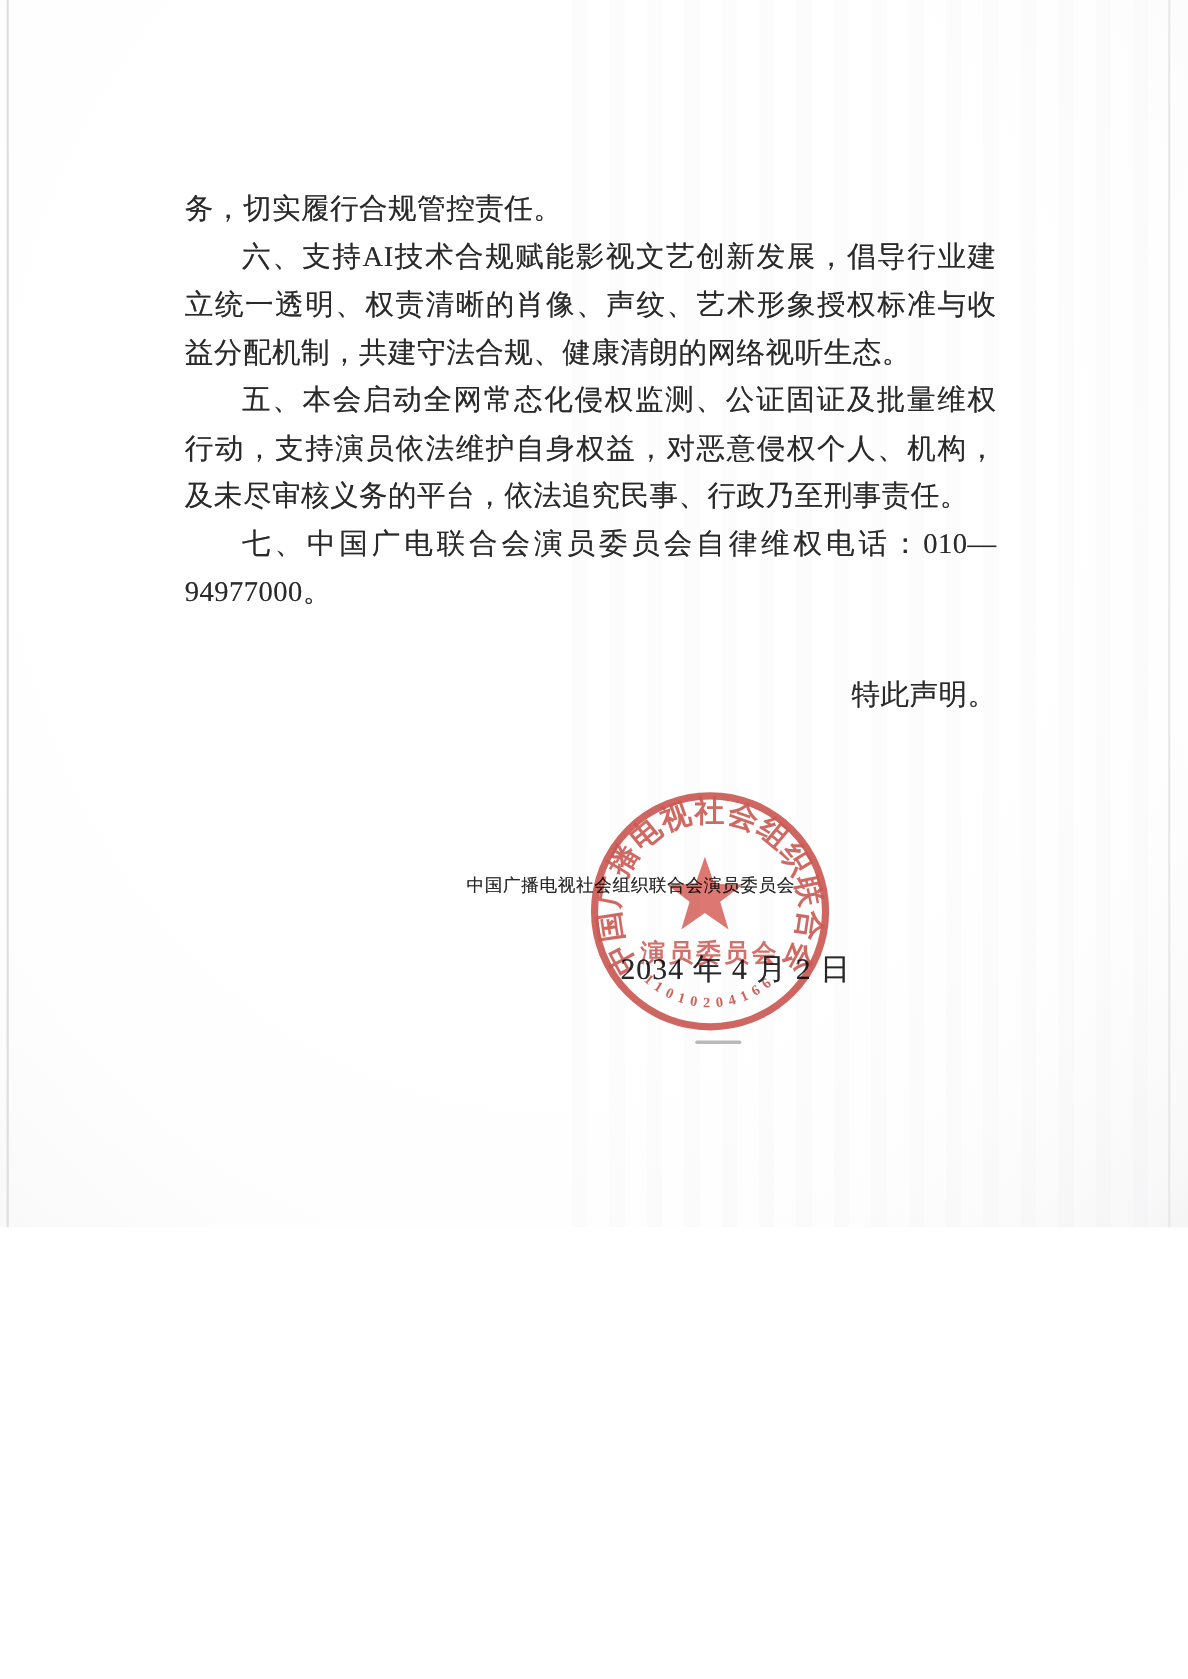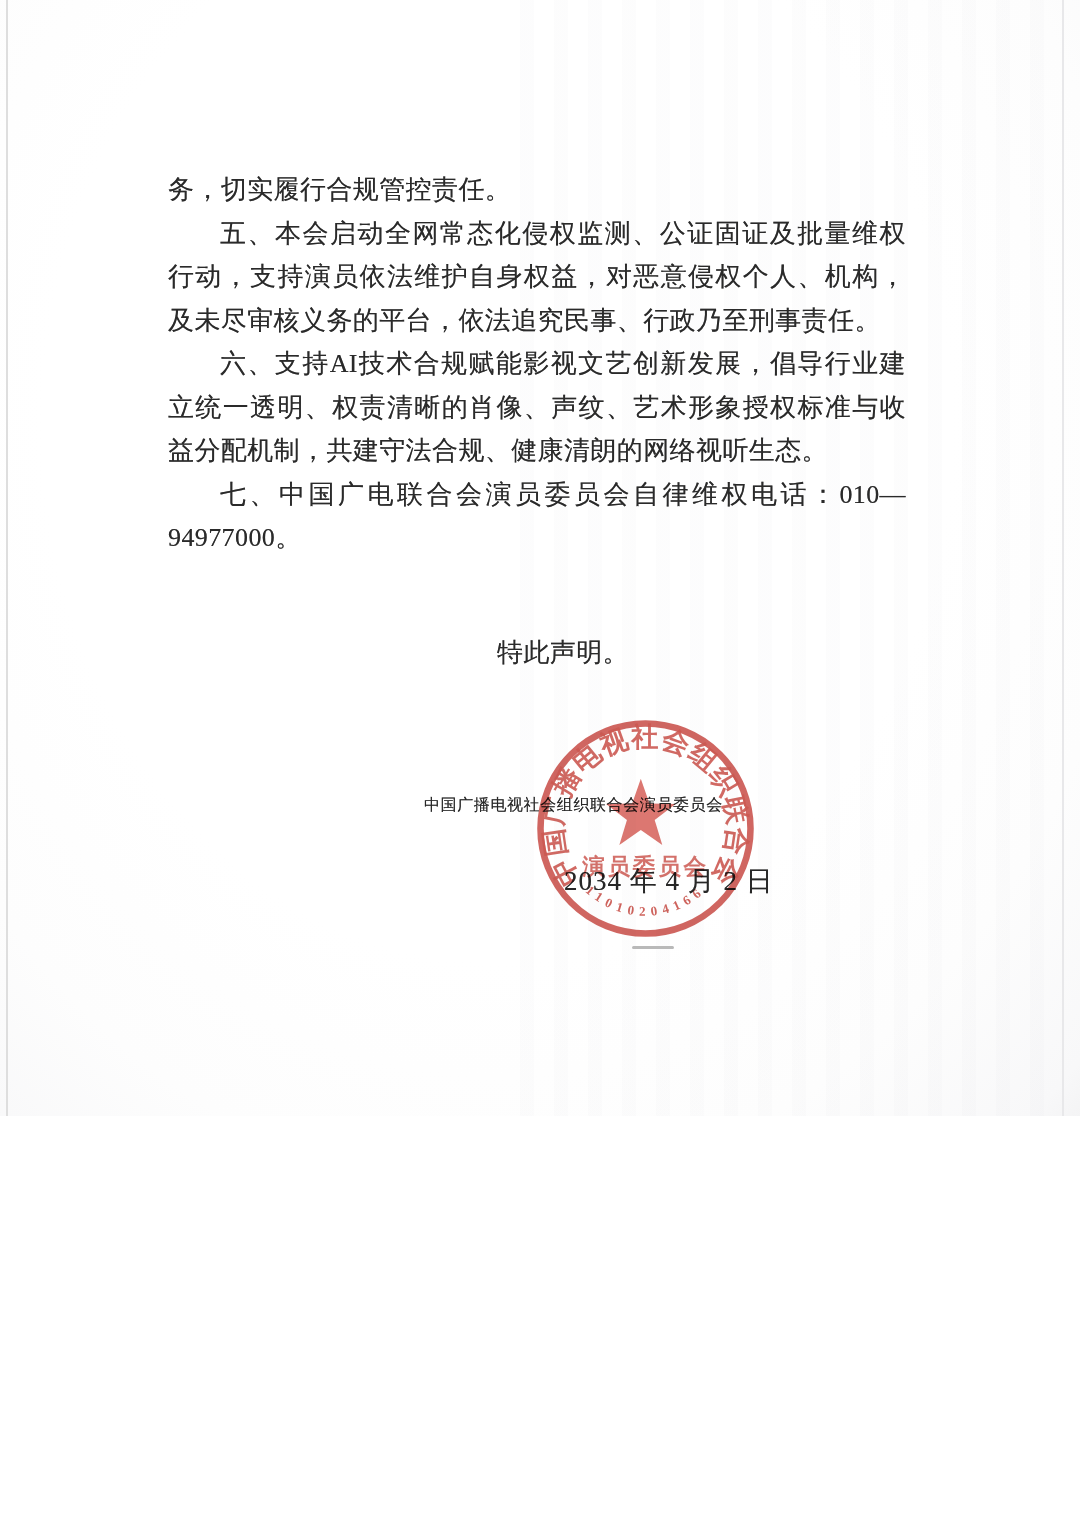--- a/index.html
+++ b/index.html
@@ -39,21 +39,21 @@
     margin: 0;
     font-size: 26px;
     line-height: 43.5px;
     letter-spacing: 0.4px;
     text-align: justify;
     text-indent: 2em;
     color: #2a2a2a;
     text-shadow: 0 0 0.4px rgba(40,40,40,0.55);
   }
   .para.no-indent { text-indent: 0; }
-  .para.closing   { margin-top: 71px; text-align: center; }
+  .para.closing   { margin-top: 50px; text-align: right; }
 
   .signature-org {
     position: absolute;
     left: 424px;
     top: 795px;
     font-size: 16px;
     letter-spacing: 0.6px;
     color: #272727;
     white-space: nowrap;
     text-shadow: 0 0 0.4px rgba(40,40,40,0.55);
@@ -100,22 +100,22 @@
 
 <div class="page">
 
   <div class="scan-texture"></div>
   <div class="edge edge-left"></div>
   <div class="edge edge-right"></div>
   <div class="edge edge-bottom"></div>
 
   <div class="content">
     <p class="para no-indent">务，切实履行合规管控责任。</p>
+    <p class="para">六、支持AI技术合规赋能影视文艺创新发展，倡导行业建立统一透明、权责清晰的肖像、声纹、艺术形象授权标准与收益分配机制，共建守法合规、健康清朗的网络视听生态。</p>
     <p class="para">五、本会启动全网常态化侵权监测、公证固证及批量维权行动，支持演员依法维护自身权益，对恶意侵权个人、机构，及未尽审核义务的平台，依法追究民事、行政乃至刑事责任。</p>
-    <p class="para">六、支持AI技术合规赋能影视文艺创新发展，倡导行业建立统一透明、权责清晰的肖像、声纹、艺术形象授权标准与收益分配机制，共建守法合规、健康清朗的网络视听生态。</p>
     <p class="para">七、中国广电联合会演员委员会自律维权电话：010—94977000。</p>
     <p class="para closing">特此声明。</p>
   </div>
 
   <div class="signature-org">中国广播电视社会组织联合会演员委员会</div>
 
   <div class="signature-date">2034 年 4 月 2 日</div>
 
   <svg class="seal" viewBox="0 0 240 240">
     <defs>

